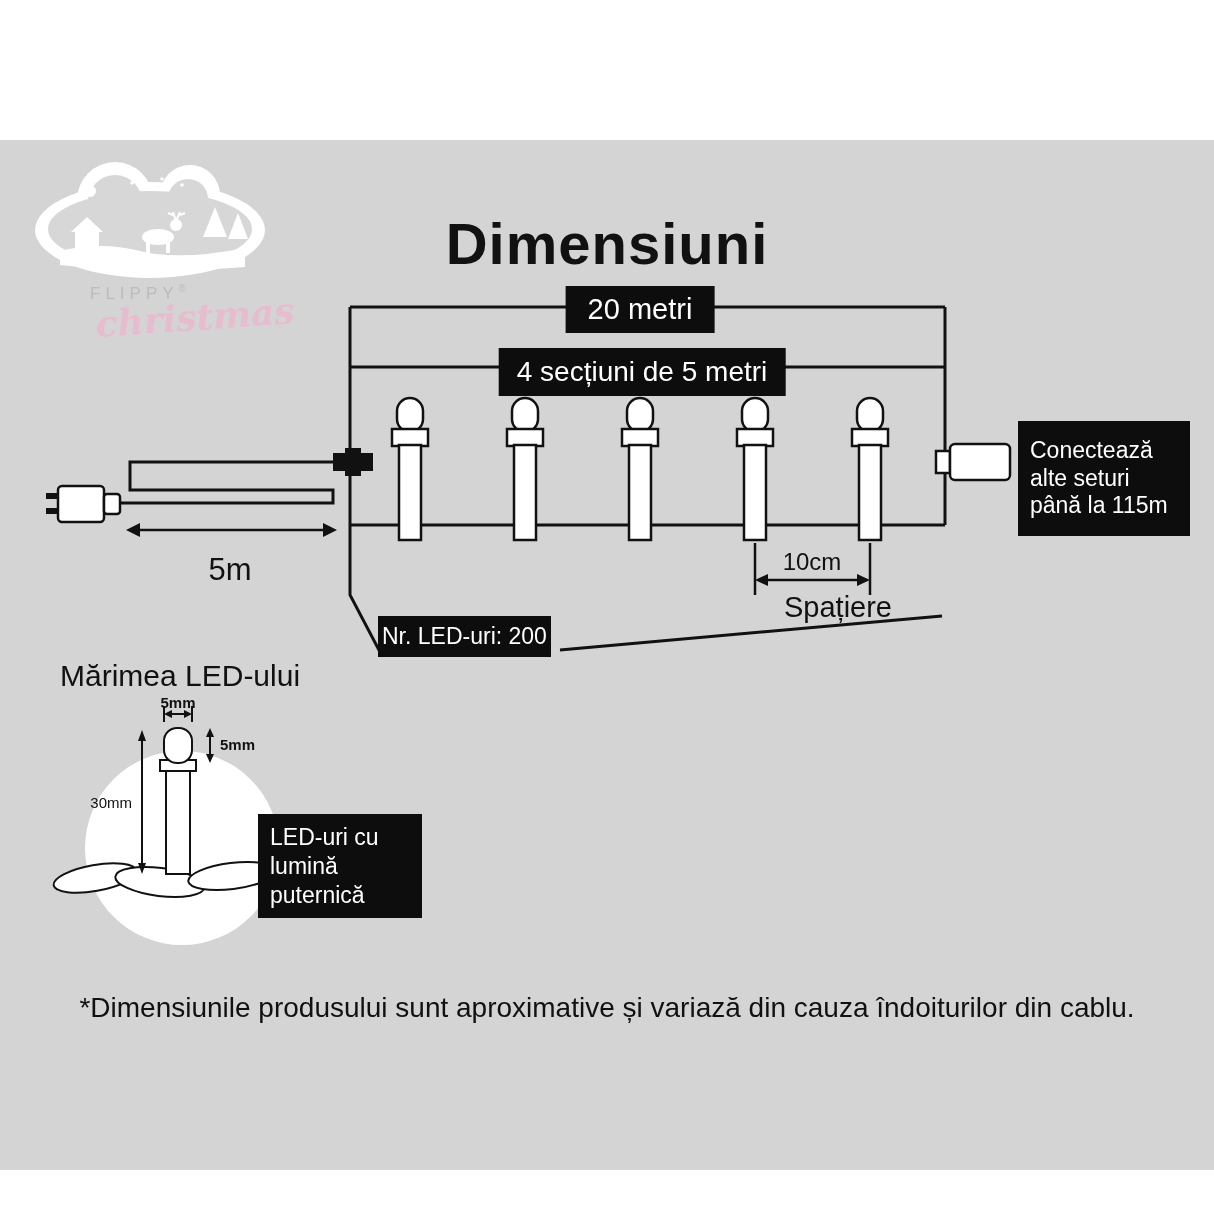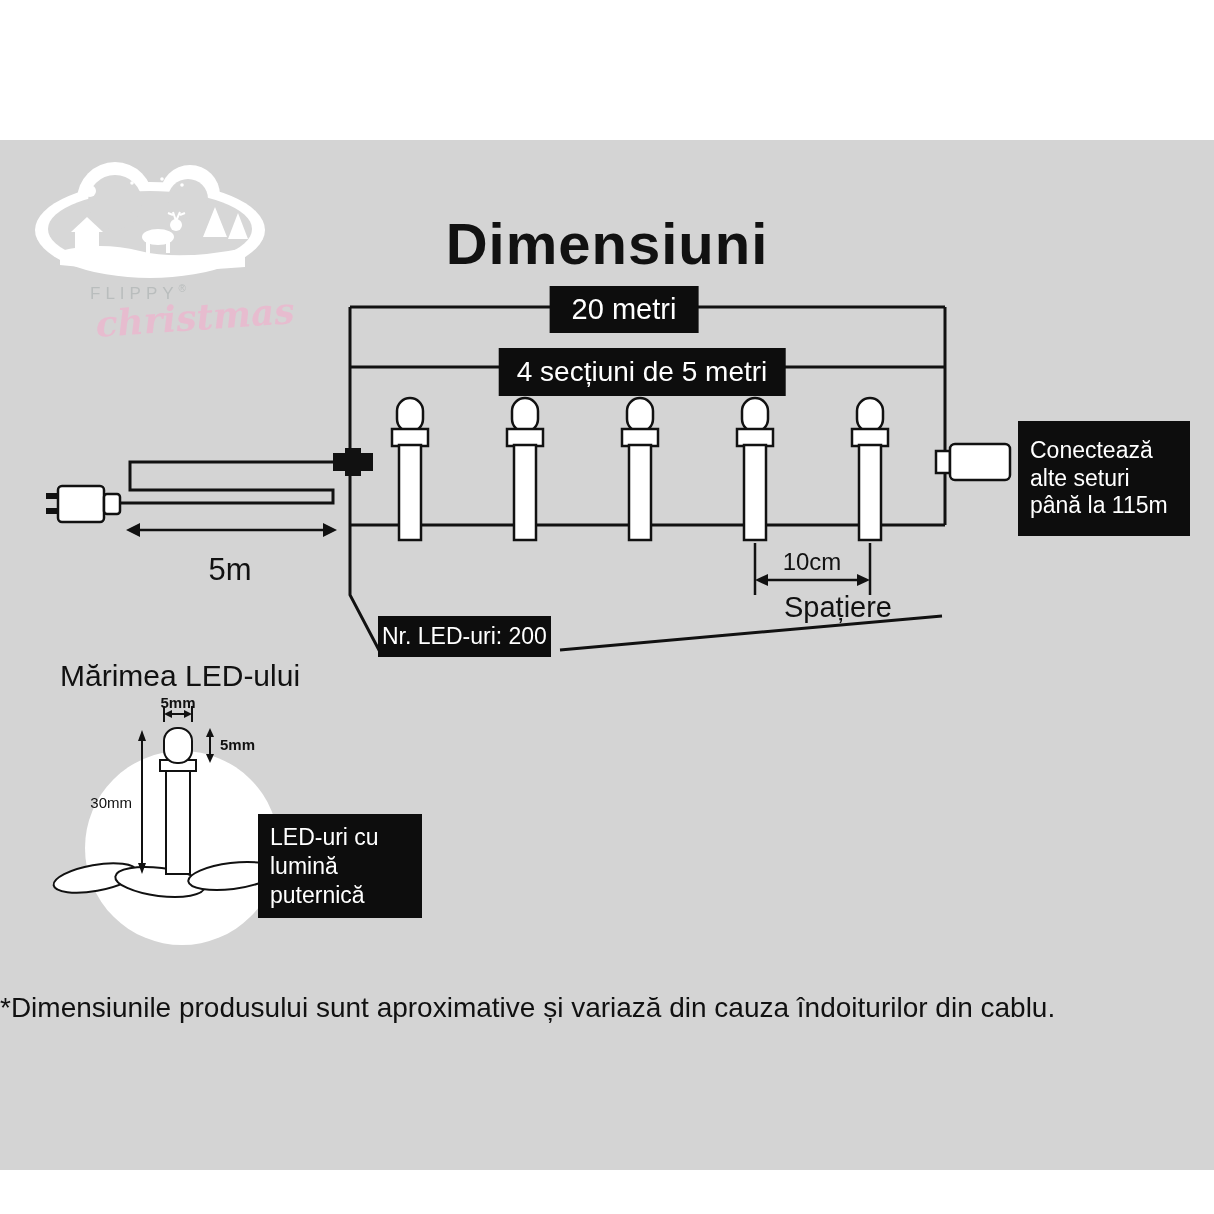--- a/index.html
+++ b/index.html
@@ -20,35 +20,35 @@
            font-size:58px; font-weight:700; letter-spacing:1px;margin-top:20px; }
 
   .logo { position:absolute; left:30px; top:155px; width:260px; height:200px; }
   .logo-cloud { position:absolute; left:0; top:0; width:250px; height:135px; }
   .brand-top { position:absolute; left:60px; top:128px; width:240px;
                color:#b9bdbd; font-size:17px; letter-spacing:5px; font-weight:400; }
   .brand-script { position:absolute; left:45px; top:141px; width:240px; text-align:center;
                   color:#e7bccf; font-size:36px; font-style:italic; font-weight:bold;
                   font-family:"DejaVu Serif",serif; transform:rotate(-4deg); }
 
-  .box-20m   { left:624px; top:286px; transform:translateX(-50%); font-size:29px; padding:7px 22px; }
+  .box-20m   { left:640px; top:286px; transform:translateX(-50%); font-size:29px; padding:7px 22px; }
   .box-sect  { left:642px; top:348px; transform:translateX(-50%); font-size:28px; padding:8px 18px; }
   .box-conn  { left:1018px; top:421px; width:172px; font-size:23px; line-height:1.2; padding:16px 12px; }
   .box-count { left:378px; top:616px; font-size:23px; padding:7px 4px; }
   .box-note  { left:258px; top:814px; width:164px; font-size:23px; line-height:1.25; padding:9px 12px; }
 
   .lbl-5m       { left:170px; top:540px; width:120px; text-align:center; font-size:31px;margin-top:12px; }
   .lbl-10cm     { left:762px; top:548px; width:100px; text-align:center; font-size:24px; }
   .lbl-spatiere { left:732px; top:591px; width:160px; text-align:right; font-size:29px; }
   .lbl-marimea  { left:60px;  top:659px; font-size:30px; }
   .lbl-wmm      { left:148px; top:694px; width:60px; text-align:center; font-size:15px; font-weight:bold; }
   .lbl-cmm      { left:220px; top:736px; font-size:15px; font-weight:bold; }
   .lbl-bmm      { left:86px;  top:794px; width:46px; text-align:right; font-size:15px; font-weight:normal; }
 
-  .footnote { left:0; top:992px; width:1022px; text-align:center; font-size:28px; }
+  .footnote { left:0; top:992px; width:1214px; text-align:center; font-size:28px; }
 </style>
 </head>
 <body>
 
 <div class="panel"></div>
 
 <div class="logo">
   <svg class="logo-cloud" viewBox="0 0 250 135">
     <ellipse cx="120" cy="75" rx="115" ry="48" fill="#ffffff"></ellipse>
     <circle cx="85" cy="45" r="38" fill="#ffffff"></circle>

